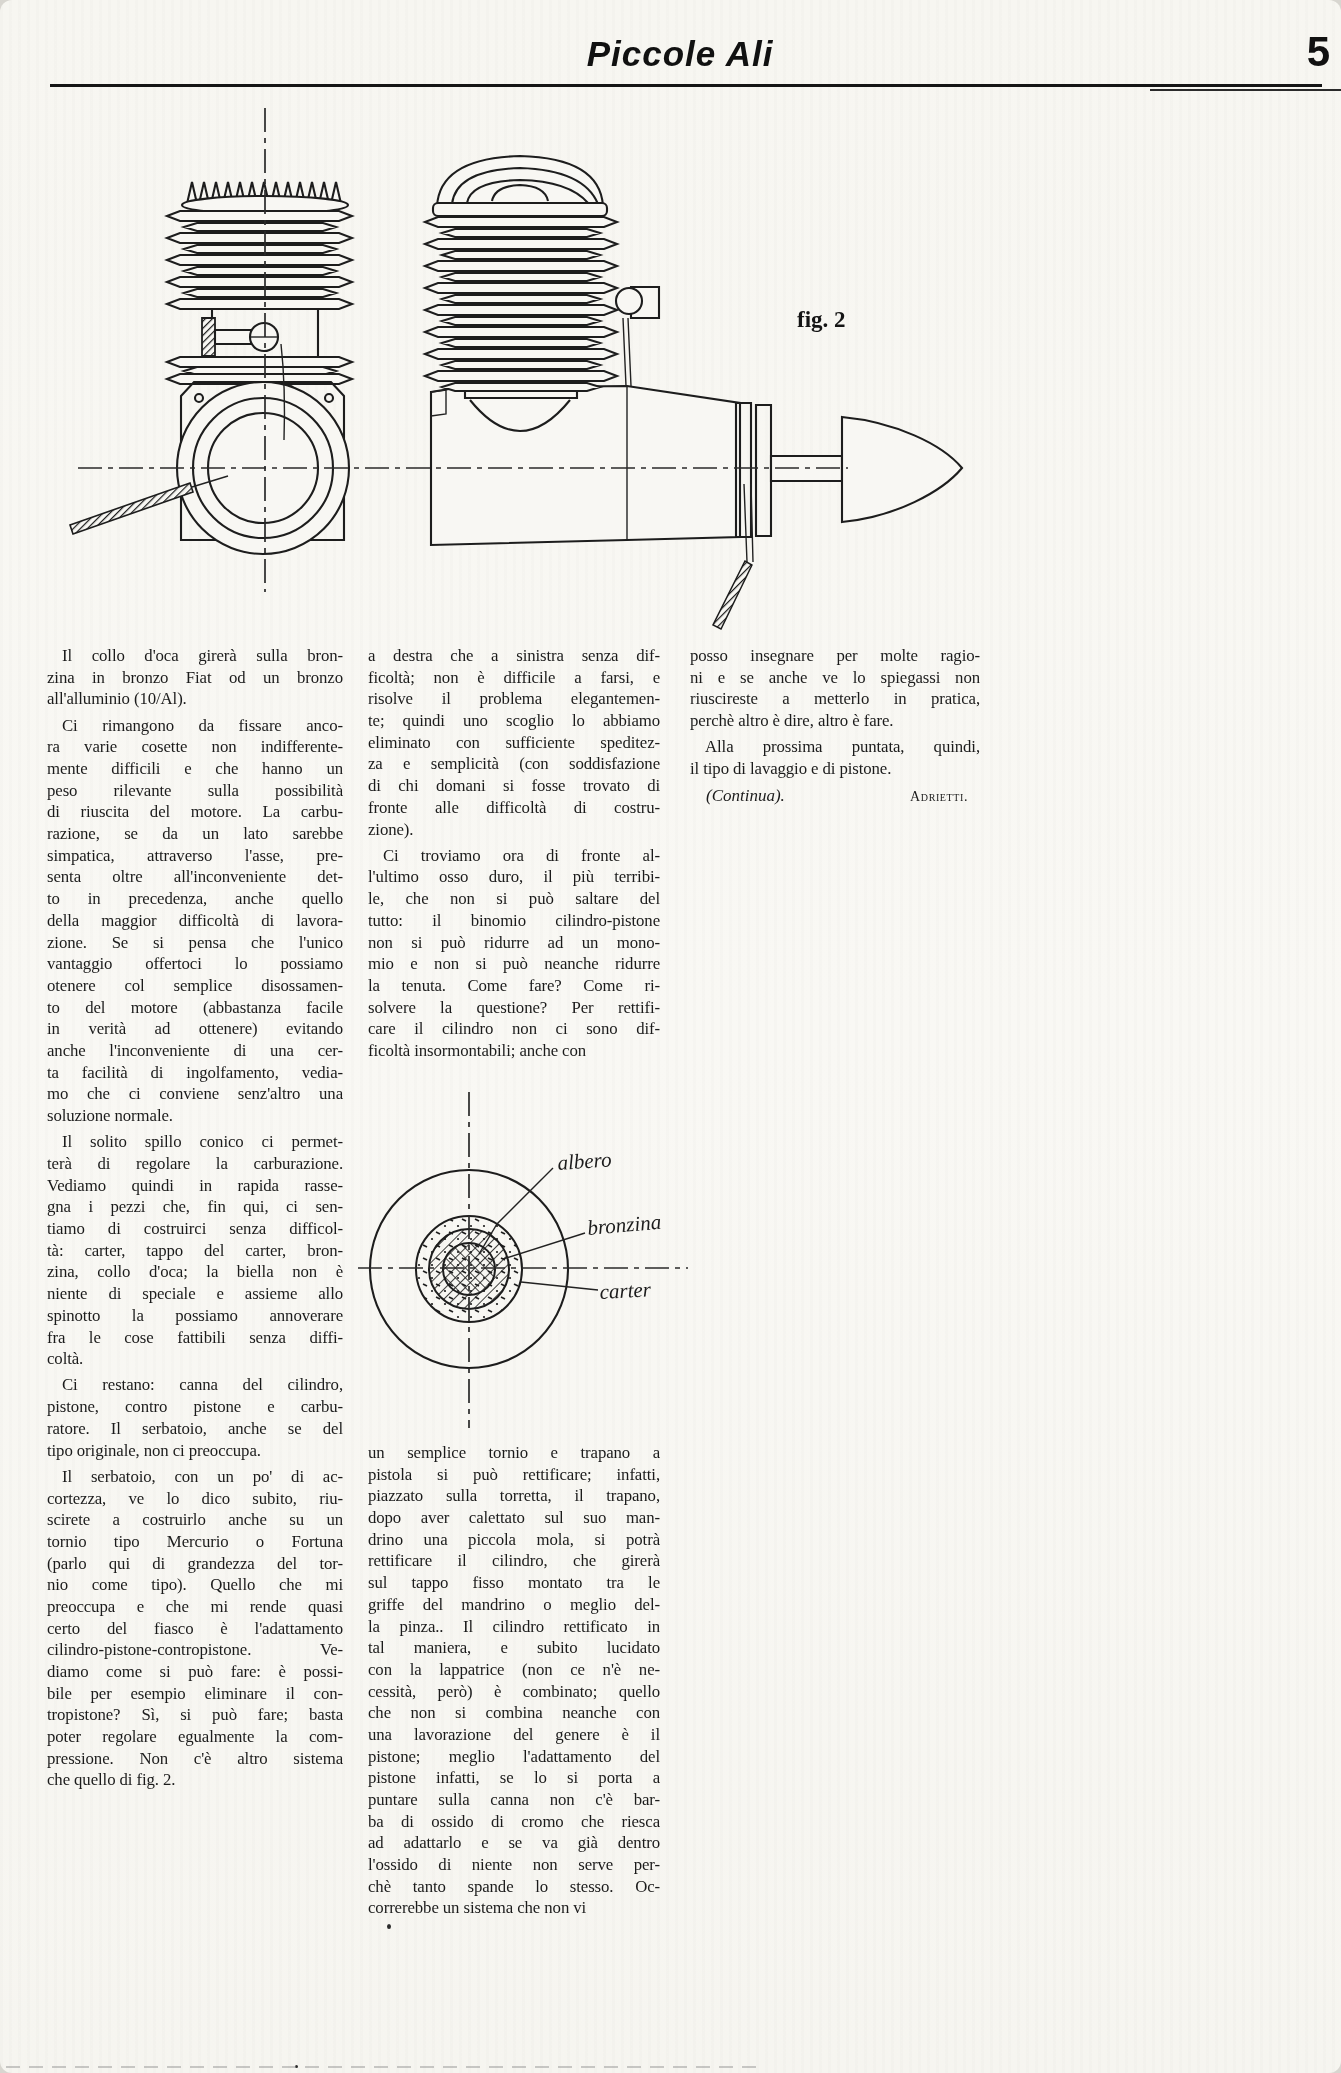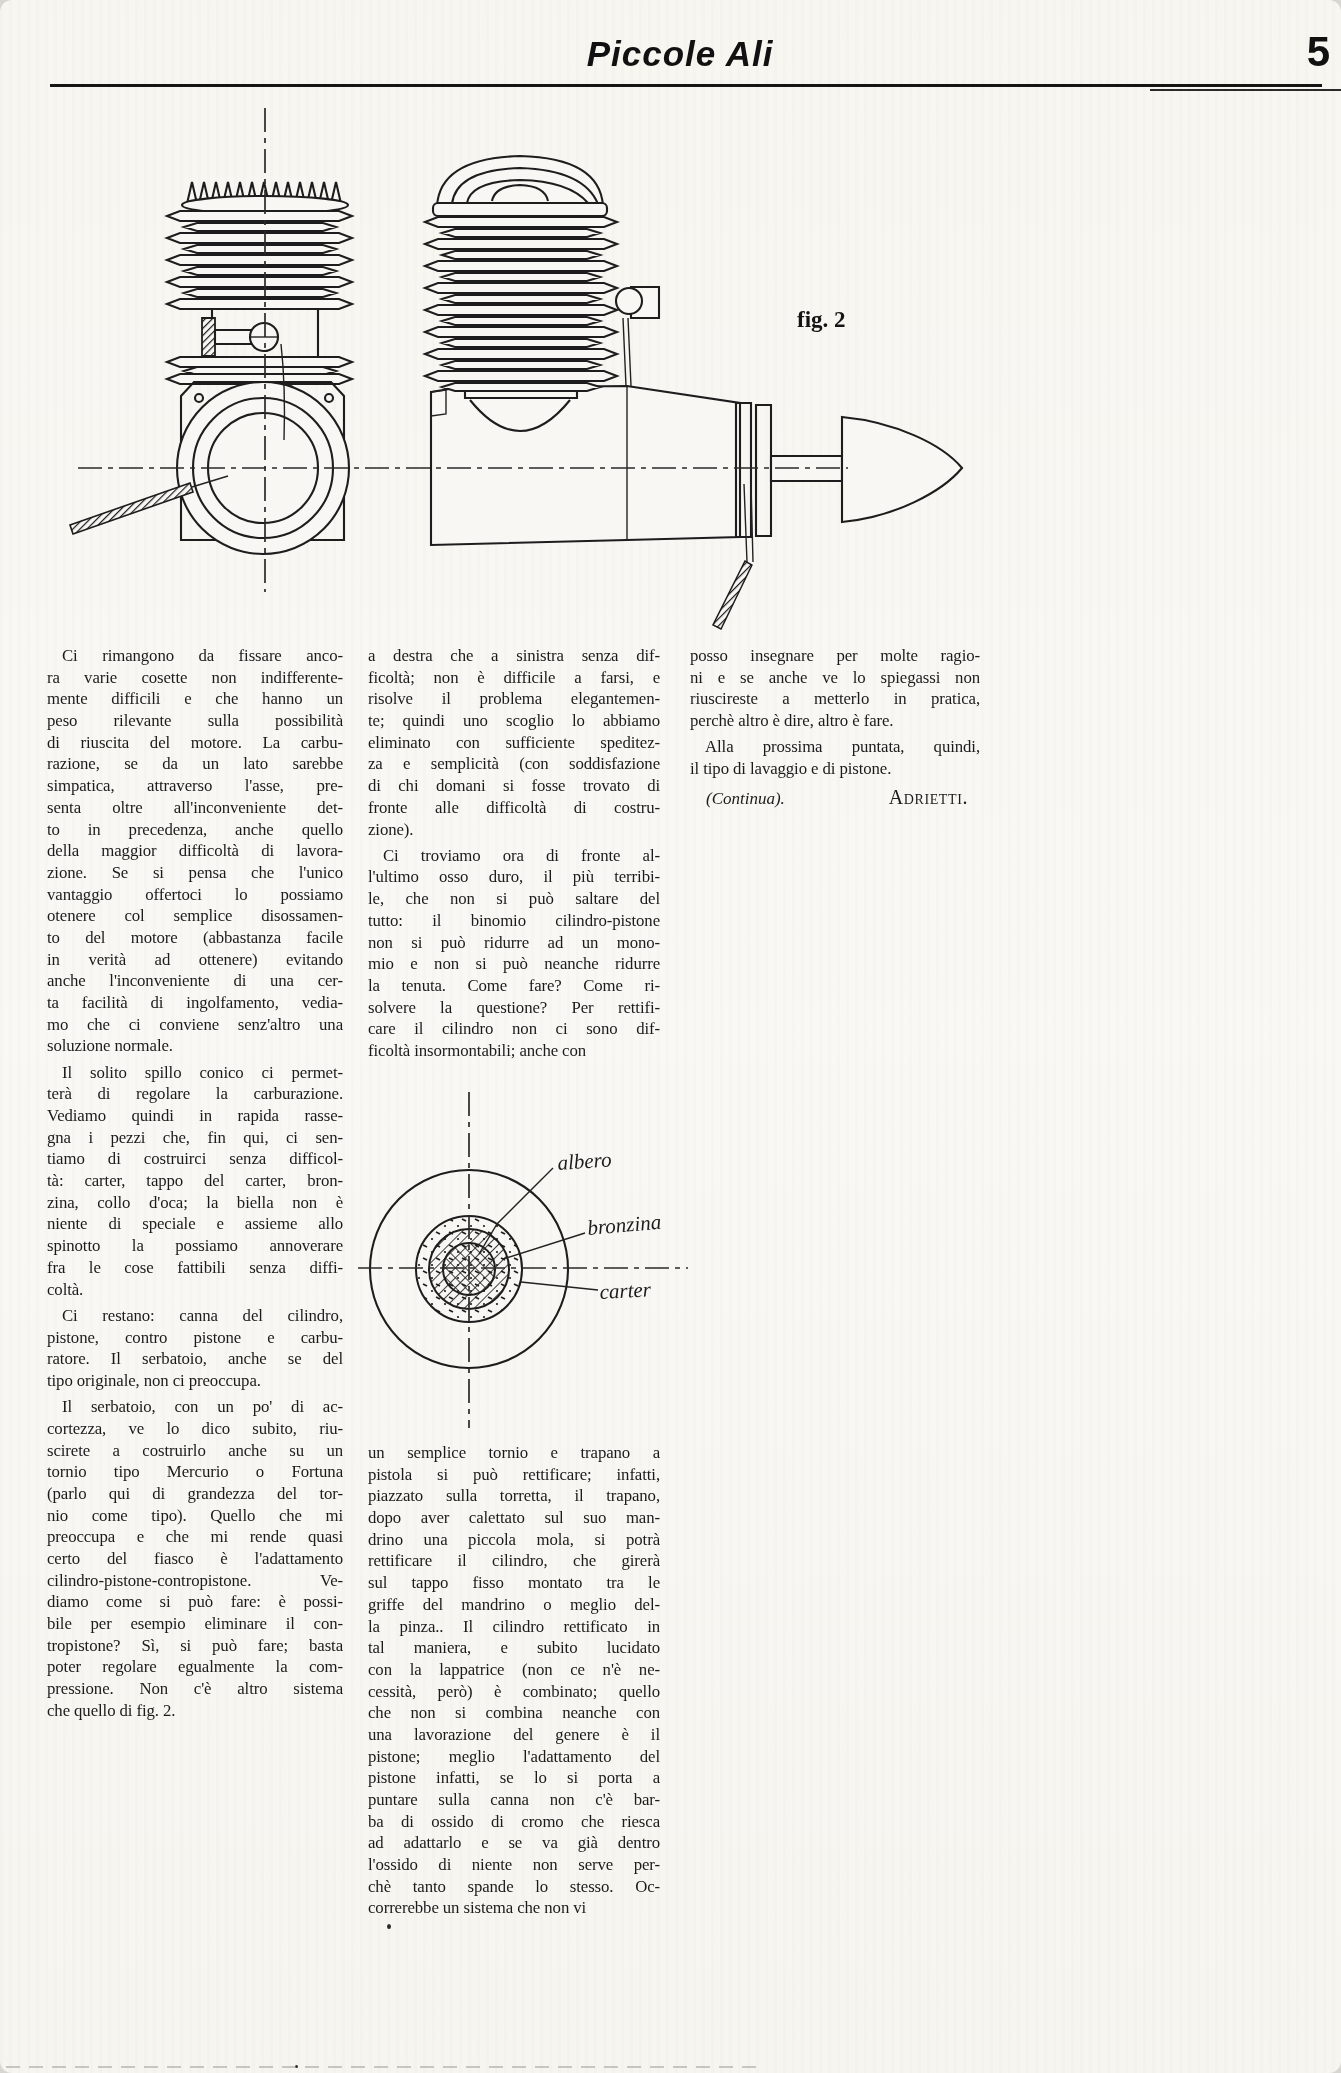--- a/index.html
+++ b/index.html
@@ -18,21 +18,21 @@
 
   .col{position:absolute;font-size:16.8px;line-height:21.7px;letter-spacing:-.1px;}
   .para{margin:0 0 4.6px 0;}
   .tline{height:21.7px;overflow:hidden;text-align:justify;text-align-last:justify;white-space:normal;}
   .tline.lastline{text-align-last:left;}
   .tline.indent{padding-left:15px;}
 
   .sig{position:absolute;left:692px;top:786px;width:282px;display:flex;
     justify-content:space-between;align-items:baseline;font-size:17px;}
   .sig .cont{font-style:italic;padding-left:14px;text-align:right;}
-  .sig .auth{font-variant:small-caps;letter-spacing:.6px;padding-right:6px;font-size:20px;}
+  .sig .auth{font-variant:small-caps;letter-spacing:.6px;padding-right:6px;font-size:14px;}
 
   svg{position:absolute;overflow:visible;}
   svg path,svg circle,svg rect,svg line,svg ellipse{vector-effect:non-scaling-stroke;}
   .stk{stroke:#1d1d1d;stroke-width:2.1;fill:none;}
   .stkf{stroke:#1d1d1d;stroke-width:2.1;fill:#f8f7f3;}
   .thin{stroke:#222;stroke-width:1.4;fill:none;}
   .cline{stroke:#2a2a2a;stroke-width:1.7;fill:none;stroke-dasharray:24 6 5 6;}
   .figcap{font-family:"Liberation Serif",serif;font-weight:700;font-size:23px;fill:#141414;}
   .handlbl{font-family:"Liberation Serif",serif;font-style:italic;font-size:21px;fill:#1c1c1c;}
   .ink-dot{position:absolute;background:#2b2b2b;border-radius:50%;}
@@ -174,20 +174,25 @@
     <path class="thin" d="M553 1168 L497 1224 L479 1254"></path>
     <path class="thin" d="M585 1233 L503 1259"></path>
     <path class="thin" d="M598 1290 L521 1282"></path>
     <text class="handlbl" x="558" y="1170" transform="rotate(-4 558 1170)">albero</text>
     <text class="handlbl" x="588" y="1235" transform="rotate(-5 588 1235)">bronzina</text>
     <text class="handlbl" x="600" y="1299" transform="rotate(-3 600 1299)">carter</text>
   </svg>
 
   <div class="col" id="col1" style="left:47px;top:645px;width:296px;">
       <div class="para">
+        <div class="tline indent">Il collo d'oca girerà sulla bron-</div>
+        <div class="tline">zina in bronzo Fiat od un bronzo</div>
+        <div class="tline lastline">all'alluminio (10/Al).</div>
+      </div>
+      <div class="para">
         <div class="tline indent">Ci rimangono da fissare anco-</div>
         <div class="tline">ra varie cosette non indifferente-</div>
         <div class="tline">mente difficili e che hanno un</div>
         <div class="tline">peso rilevante sulla possibilità</div>
         <div class="tline">di riuscita del motore. La carbu-</div>
         <div class="tline">razione, se da un lato sarebbe</div>
         <div class="tline">simpatica, attraverso l'asse, pre-</div>
         <div class="tline">senta oltre all'inconveniente det-</div>
         <div class="tline">to in precedenza, anche quello</div>
         <div class="tline">della maggior difficoltà di lavora-</div>

